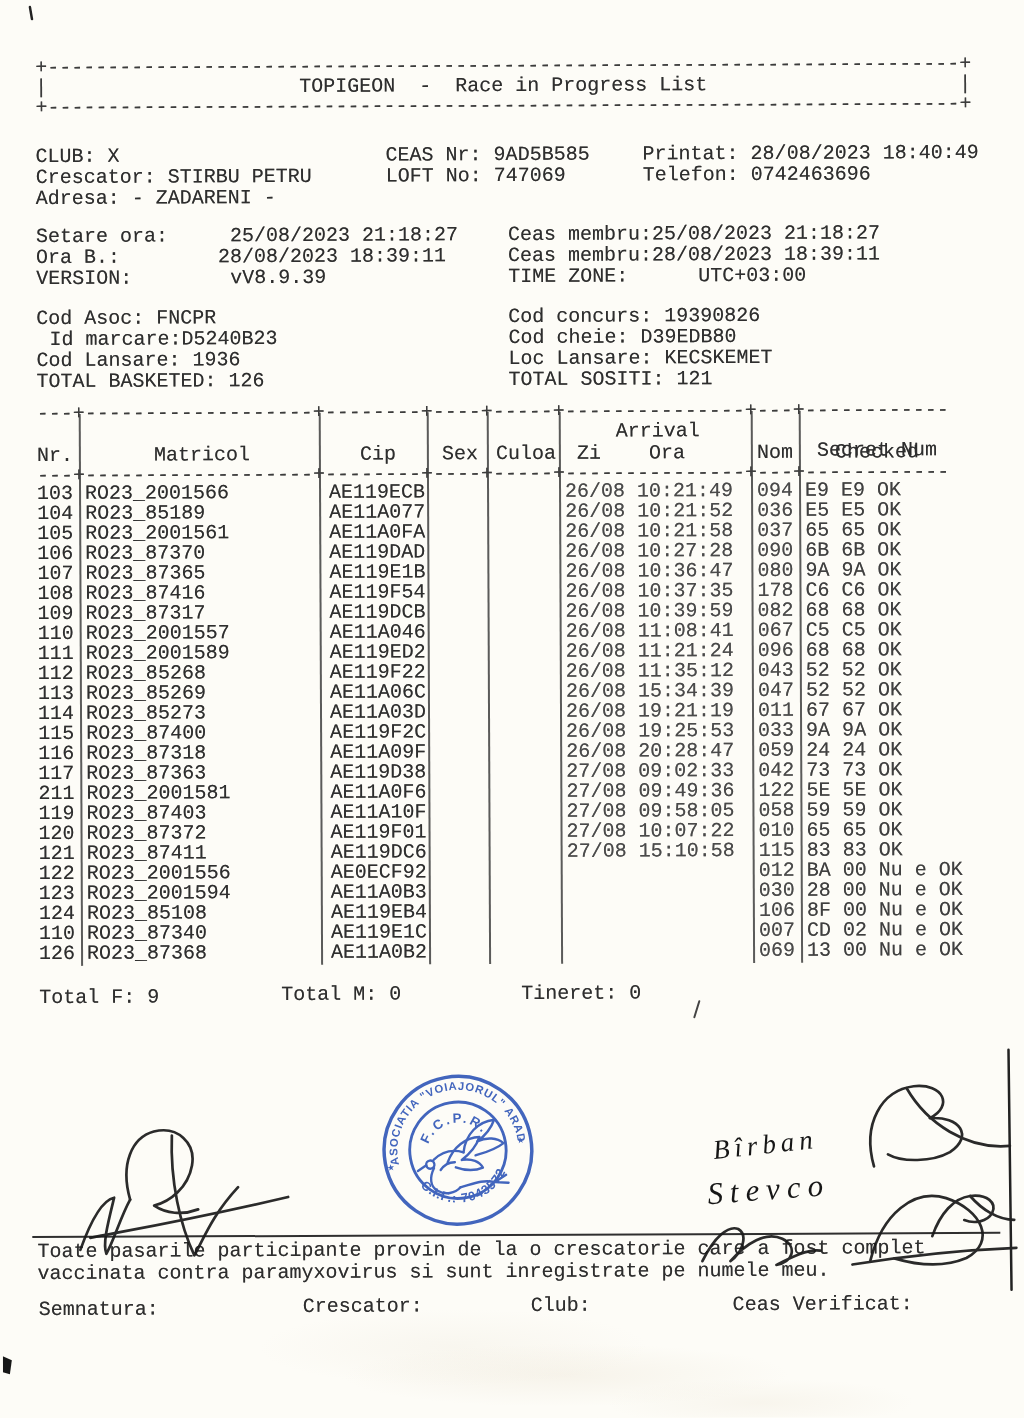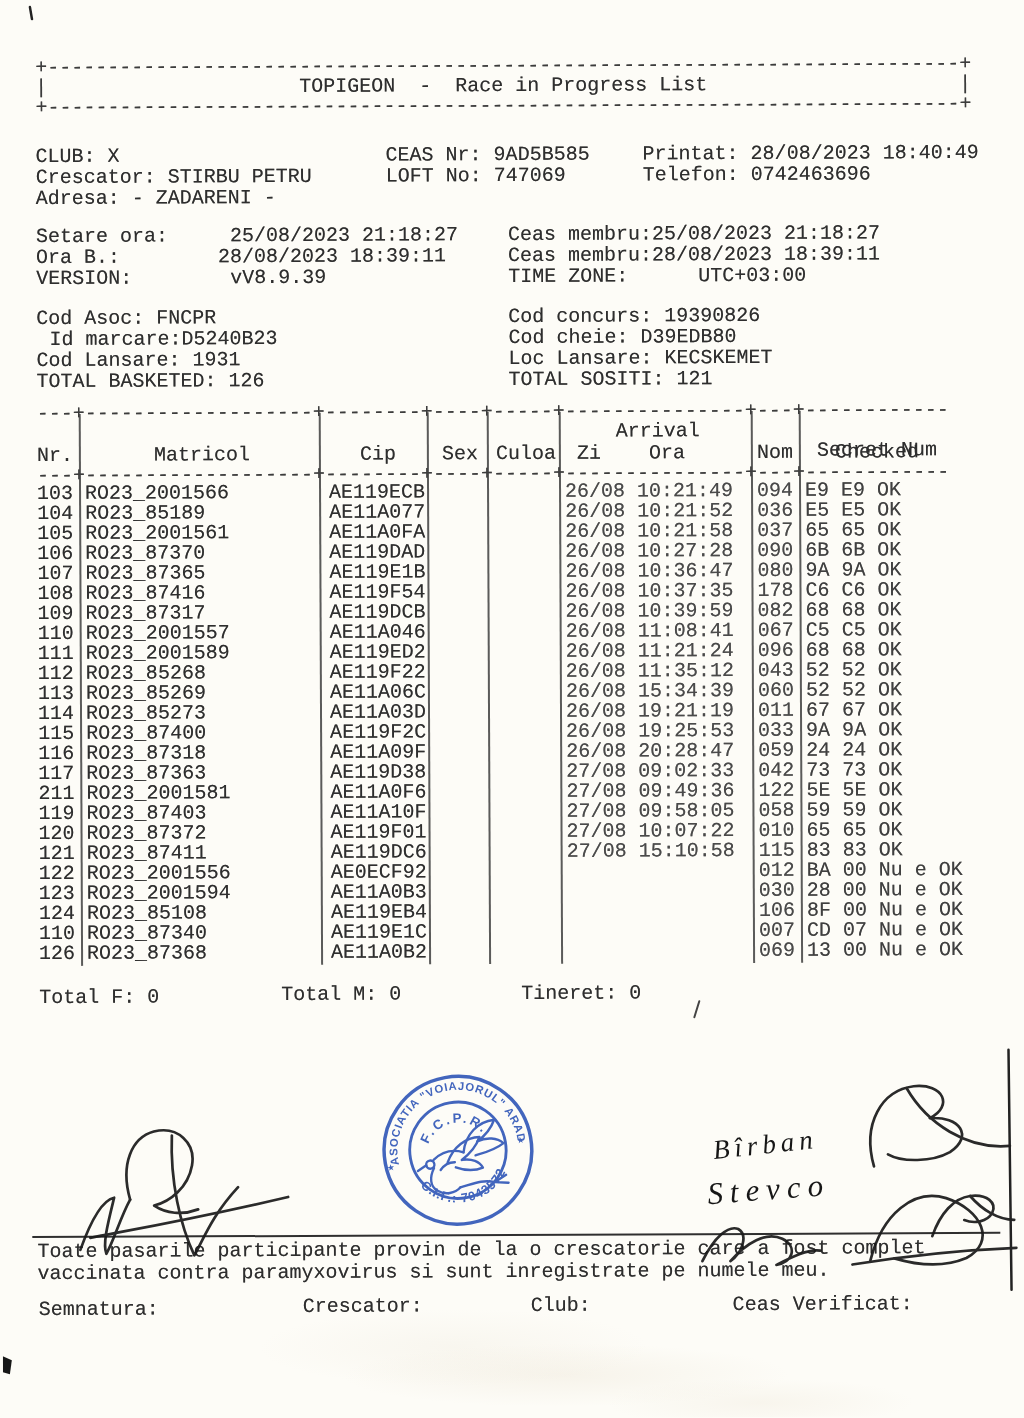--- a/index.html
+++ b/index.html
@@ -68,21 +68,21 @@
   <span class="t" style="left:38px;top:246px">Ora B.:</span>
   <span class="t" style="left:220px;top:246px">28/08/2023 18:39:11</span>
   <span class="t" style="left:510px;top:246px">Ceas membru:28/08/2023 18:39:11</span>
   <span class="t" style="left:38px;top:267px">VERSION:</span>
   <span class="t" style="left:232px;top:267px">vV8.9.39</span>
   <span class="t" style="left:510px;top:267px">TIME ZONE:</span>
   <span class="t" style="left:700px;top:267px">UTC+03:00</span>
 
   <span class="t" style="left:38px;top:307px">Cod Asoc: FNCPR</span>
   <span class="t" style="left:51px;top:328px">Id marcare:D5240B23</span>
-  <span class="t" style="left:38px;top:349px">Cod Lansare: 1931</span>
+  <span class="t" style="left:38px;top:349px">Cod Lansare: 1936</span>
   <span class="t" style="left:38px;top:370px">TOTAL BASKETED: 126</span>
   <span class="t" style="left:510px;top:307px">Cod concurs: 19390826</span>
   <span class="t" style="left:510px;top:328px">Cod cheie: D39EDB80</span>
   <span class="t" style="left:510px;top:349px">Loc Lansare: KECSKEMET</span>
   <span class="t" style="left:510px;top:370px">TOTAL SOSITI: 121</span>
 
   <span class="t dash" style="left:38px;top:402px">---+-------------------+--------+----+-----+---------------+---+------------</span>
   <span class="t" style="left:617px;top:422px">Arrival</span>
   <span class="t" style="left:818px;top:442px">Secret Num</span>
   <span class="t" style="left:38px;top:444px">Nr.</span>
@@ -183,21 +183,21 @@
         <span class="t c-cip">AE119F22</span>
         <span class="t c-arr">26/08 11:35:12</span>
         <span class="t c-nom">043</span>
         <span class="t c-sec">52 52 OK</span>
       </div>
       <div class="trow" style="top: 682px;">
         <span class="t c-nr">113</span>
         <span class="t c-mat">RO23_85269</span>
         <span class="t c-cip">AE11A06C</span>
         <span class="t c-arr">26/08 15:34:39</span>
-        <span class="t c-nom">060</span>
+        <span class="t c-nom">047</span>
         <span class="t c-sec">52 52 OK</span>
       </div>
       <div class="trow" style="top: 702px;">
         <span class="t c-nr">114</span>
         <span class="t c-mat">RO23_85273</span>
         <span class="t c-cip">AE11A03D</span>
         <span class="t c-arr">26/08 19:21:19</span>
         <span class="t c-nom">011</span>
         <span class="t c-sec">67 67 OK</span>
       </div>
@@ -280,33 +280,33 @@
         <span class="t c-arr"></span>
         <span class="t c-nom">106</span>
         <span class="t c-sec">8F 00 Nu e OK</span>
       </div>
       <div class="trow" style="top: 922px;">
         <span class="t c-nr">110</span>
         <span class="t c-mat">RO23_87340</span>
         <span class="t c-cip">AE119E1C</span>
         <span class="t c-arr"></span>
         <span class="t c-nom">007</span>
-        <span class="t c-sec">CD 07 Nu e OK</span>
+        <span class="t c-sec">CD 02 Nu e OK</span>
       </div>
       <div class="trow" style="top: 942px;">
         <span class="t c-nr">126</span>
         <span class="t c-mat">RO23_87368</span>
         <span class="t c-cip">AE11A0B2</span>
         <span class="t c-arr"></span>
         <span class="t c-nom">069</span>
         <span class="t c-sec">13 00 Nu e OK</span>
       </div>
     </div>
 
-  <span class="t" style="left:38px;top:986px">Total F: 0</span>
+  <span class="t" style="left:38px;top:986px">Total F: 9</span>
   <span class="t" style="left:280px;top:984px">Total M: 0</span>
   <span class="t" style="left:520px;top:984px">Tineret: 0</span>
 
   <svg class="stamp-svg" width="164" height="164" viewBox="0 0 160 160">
     <g stroke="var(--stampblue)" fill="none">
       <circle cx="80" cy="80" r="72" stroke-width="3.4"></circle>
       <circle cx="80" cy="80" r="47" stroke-width="2.8"></circle>
     </g>
     <defs>
       <path id="arcTop" d="M21,80 A59,59 0 0 1 139,80"></path>

